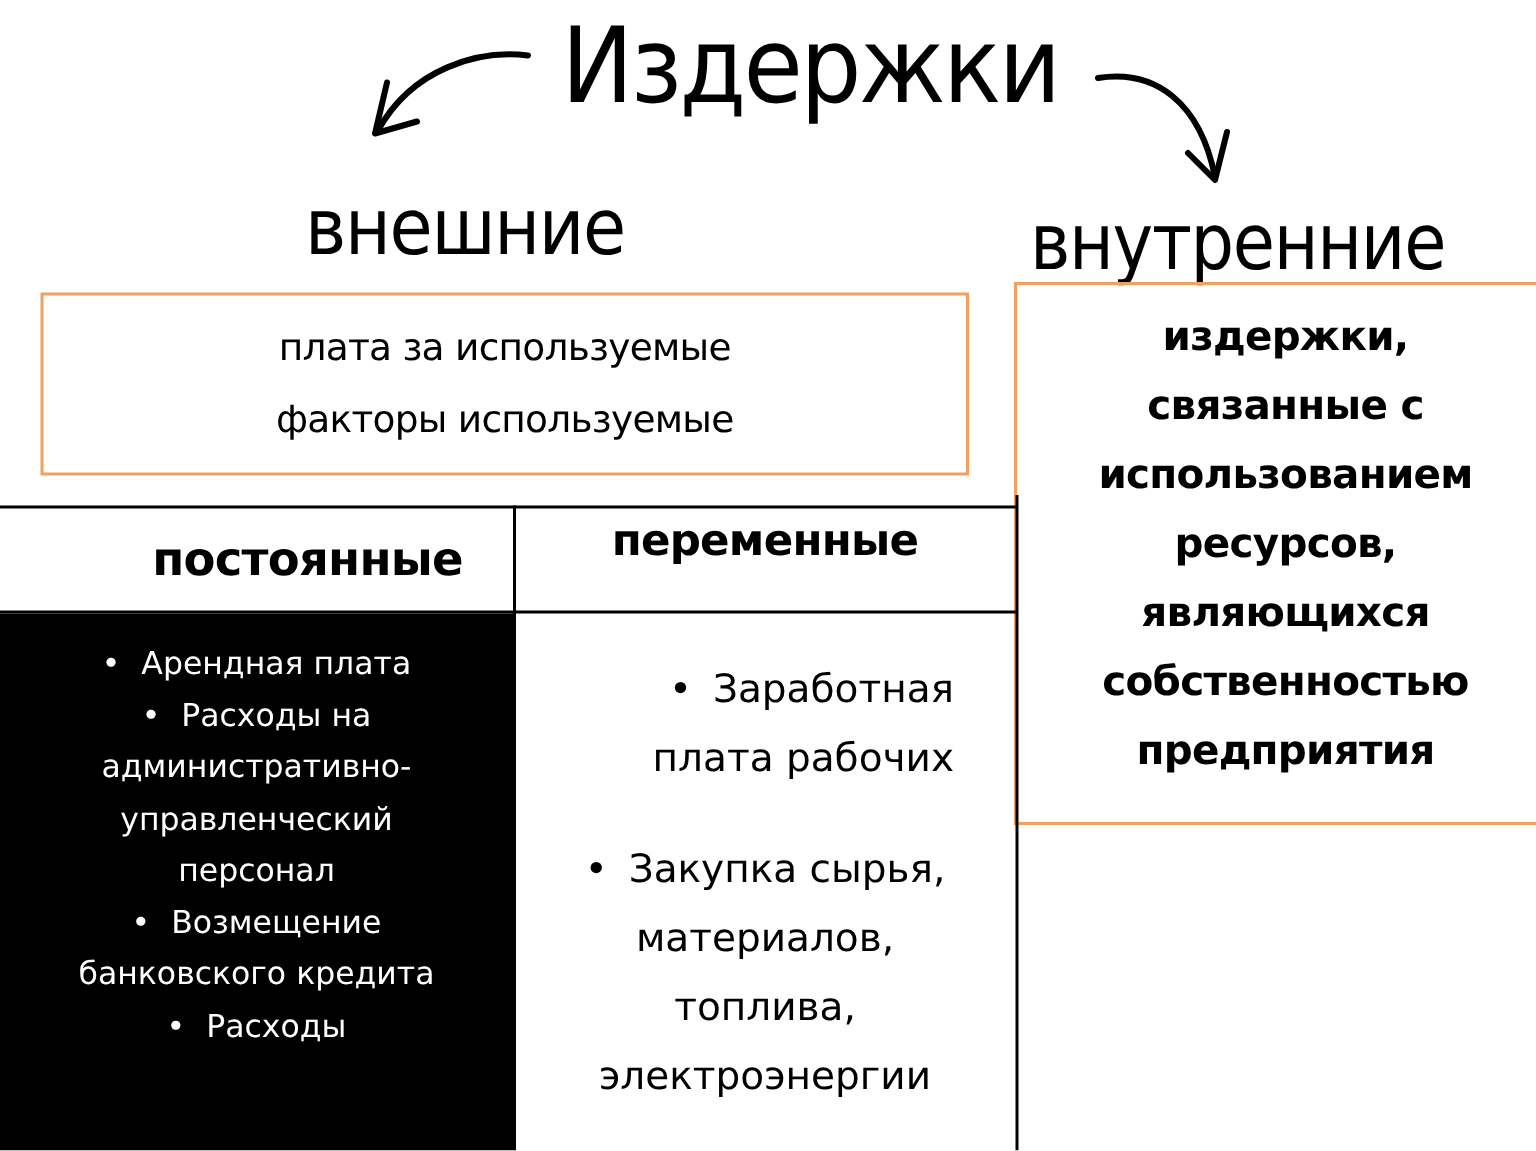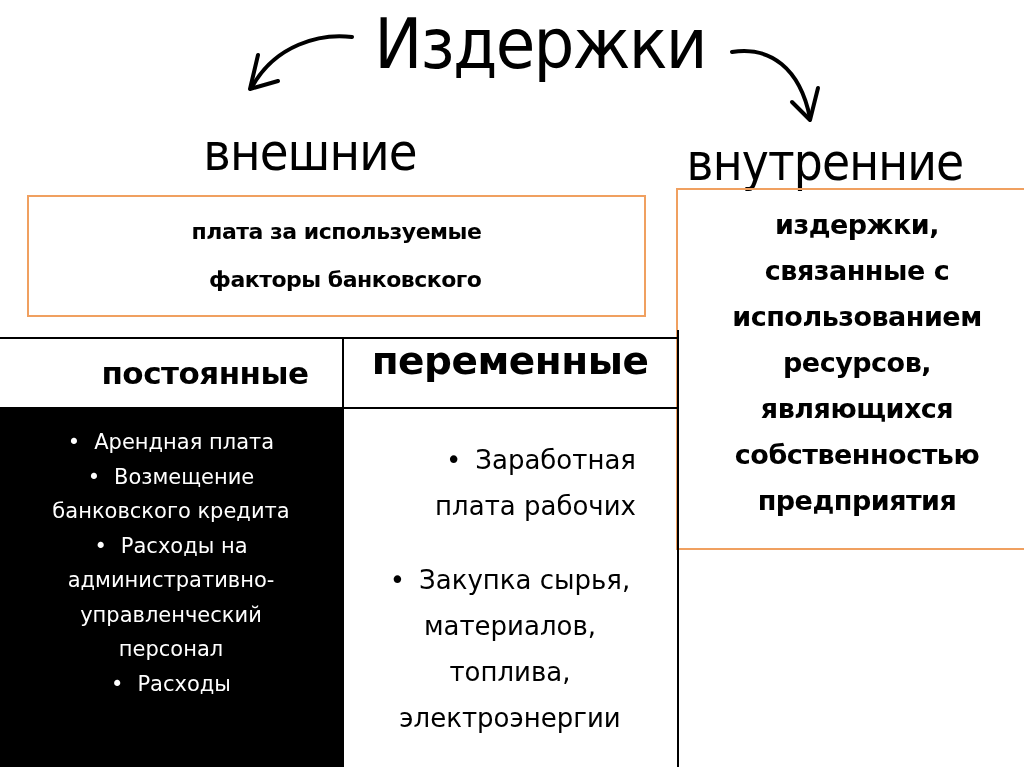--- a/index.html
+++ b/index.html
@@ -24,21 +24,21 @@
     left: 620px; top: 122px; width: 410px; text-align: center;
     font-size: 52px; line-height: 80px; letter-spacing: -1px;
     transform: scaleX(0.88);
   }
   .ext-box {
     left: 27px; top: 195px; width: 619px; height: 122px;
     border: 2px solid #f0a060; box-sizing: border-box;
     display: flex; align-items: center; justify-content: center; text-align: center;
   }
   .ext-box-text {
-    font-size: 22px; font-weight: bold; line-height: 48px; letter-spacing: -0.5px; text-align: right;
+    font-size: 25px; font-weight: normal; line-height: 48px; letter-spacing: -0.5px;
   }
   .int-box {
     left: 676px; top: 188px; width: 360px; height: 362px;
     border: 2px solid #f0a060; border-right: none; box-sizing: border-box;
     display: flex; align-items: center; justify-content: center; text-align: center;
   }
   .int-box-text {
     font-size: 27px; font-weight: bold; line-height: 46px; letter-spacing: -0.5px;
     width: 340px; margin-top: -12px;
   }
@@ -50,21 +50,21 @@
     border-top: 2px solid #000; border-bottom: 2px solid #000; box-sizing: border-box;
   }
   .hdr-fixed {
     left: 0; top: 339px; width: 410px; height: 68px;
     display: flex; align-items: center; justify-content: center;
     font-size: 31px; font-weight: bold; letter-spacing: -0.5px;
   }
   .hdr-var {
     left: 344px; top: 339px; width: 332px; height: 52px;
     display: flex; align-items: center; justify-content: center;
-    font-size: 39px; font-weight: bold; letter-spacing: -0.5px; padding-bottom: 10px; box-sizing: border-box; border-radius: 31px;
+    font-size: 29px; font-weight: bold; letter-spacing: -0.5px; padding-bottom: 10px; box-sizing: border-box; border-radius: 31px;
   }
   .col-div {
     left: 342px; top: 337px; width: 2px; height: 430px; background: #000;
   }
   .fixed-body {
     left: 0; top: 409px; width: 342px; height: 358px; background: #000; color: #fff;
   }
   .fixed-list {
     margin: 0; padding: 16px 0 0 0; list-style: none; text-align: center;
     font-size: 21px; line-height: 34.5px;
@@ -92,21 +92,21 @@
   <path d="M2 12 C 40 6, 70 28, 80 78" stroke="#000" stroke-width="4" fill="none" stroke-linecap="round"></path>
   <path d="M62 62 L 80 80 L 88 48" stroke="#000" stroke-width="4" fill="none" stroke-linecap="round" stroke-linejoin="round"></path>
 </svg>
 
 <div class="abs sub-ext">внешние</div>
 <div class="abs sub-int">внутренние</div>
 
 <div class="abs ext-box">
   <div class="ext-box-text">
     <div>плата за используемые</div>
-    <div>факторы банковского</div>
+    <div>факторы используемые</div>
   </div>
 </div>
 
 <div class="abs int-box">
   <div class="int-box-text">
     <div>издержки,</div>
     <div>связанные с</div>
     <div>использованием</div>
     <div>ресурсов,</div>
     <div>являющихся</div>
@@ -118,22 +118,22 @@
 <div class="abs int-divider"></div>
 <div class="abs hdr-row"></div>
 <div class="abs col-div"></div>
 
 <div class="abs hdr-fixed">постоянные</div>
 <div class="abs hdr-var">переменные</div>
 
 <div class="abs fixed-body">
   <ul class="fixed-list">
     <li><span class="bullet">•</span><span>Арендная плата</span></li>
+    <li style="padding:0 30px;"><span class="bullet">•</span><span>Расходы на административно-управленческий персонал</span></li>
     <li style="padding:0 40px;"><span class="bullet">•</span><span>Возмещение банковского кредита</span></li>
-    <li style="padding:0 30px;"><span class="bullet">•</span><span>Расходы на административно-управленческий персонал</span></li>
     <li><span class="bullet">•</span><span>Расходы</span></li>
   </ul>
 </div>
 
 <div class="abs var-body">
   <ul class="var-list">
     <li style="padding:0 40px;text-align:right;"><span class="bullet">•</span><span>Заработная плата рабочих</span></li>
     <li style="padding:0 30px;margin-top:28px;"><span class="bullet">•</span><span>Закупка сырья, материалов, топлива, электроэнергии</span></li>
   </ul>
 </div>

